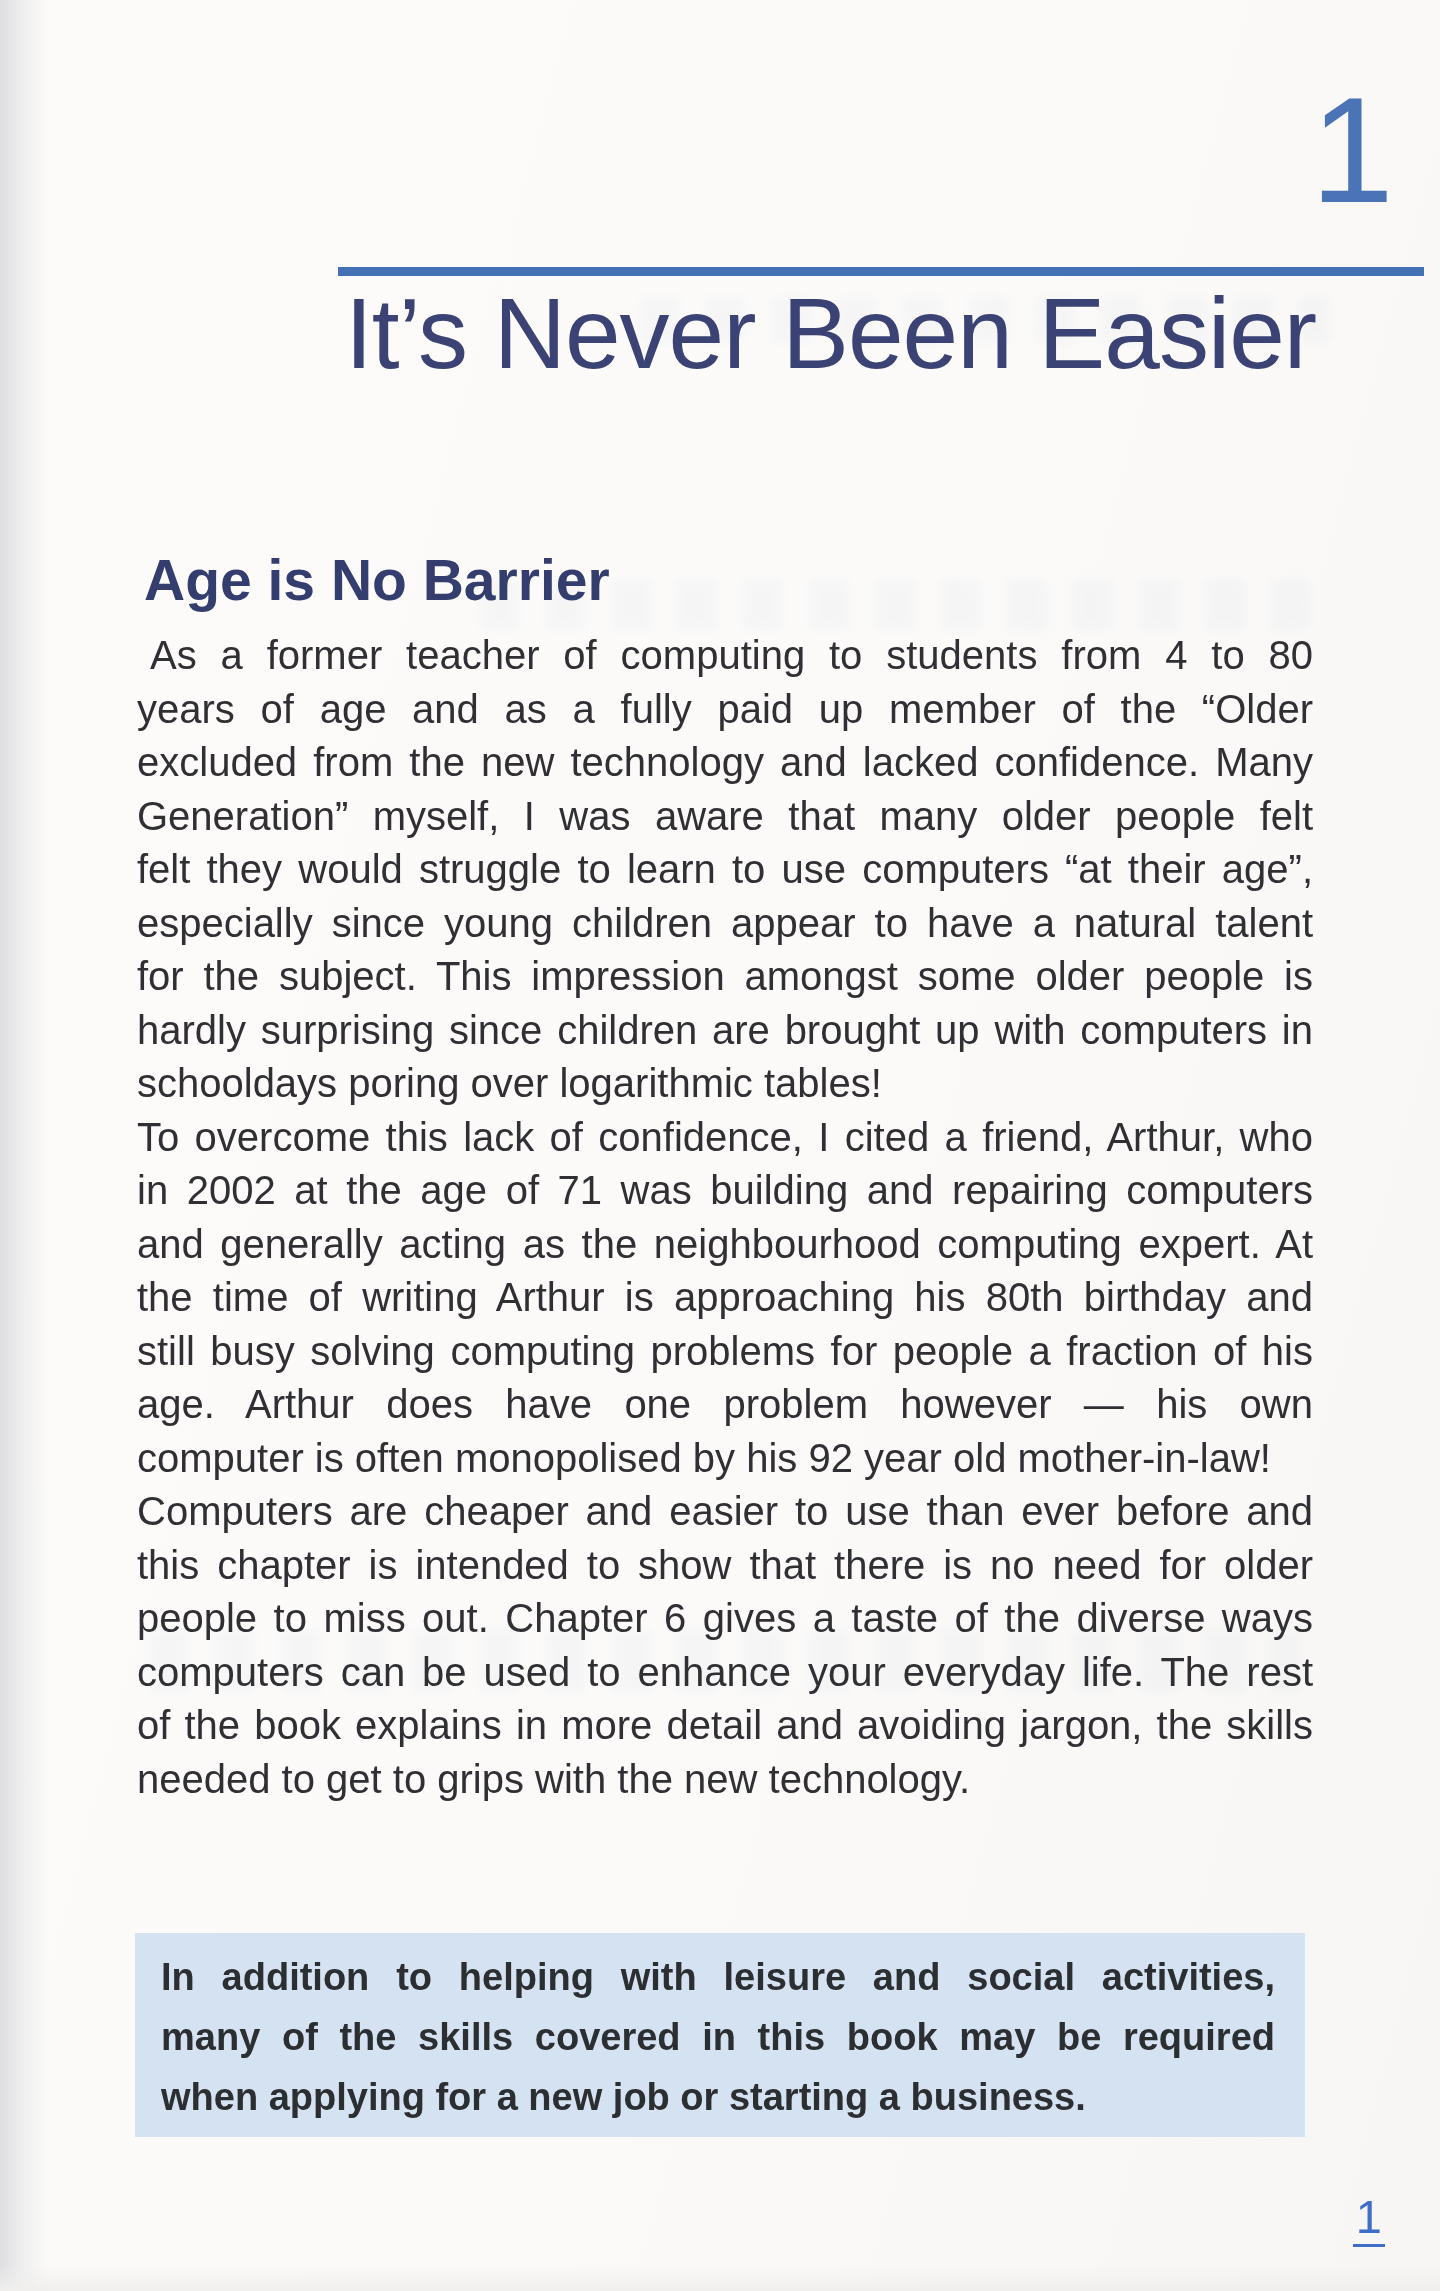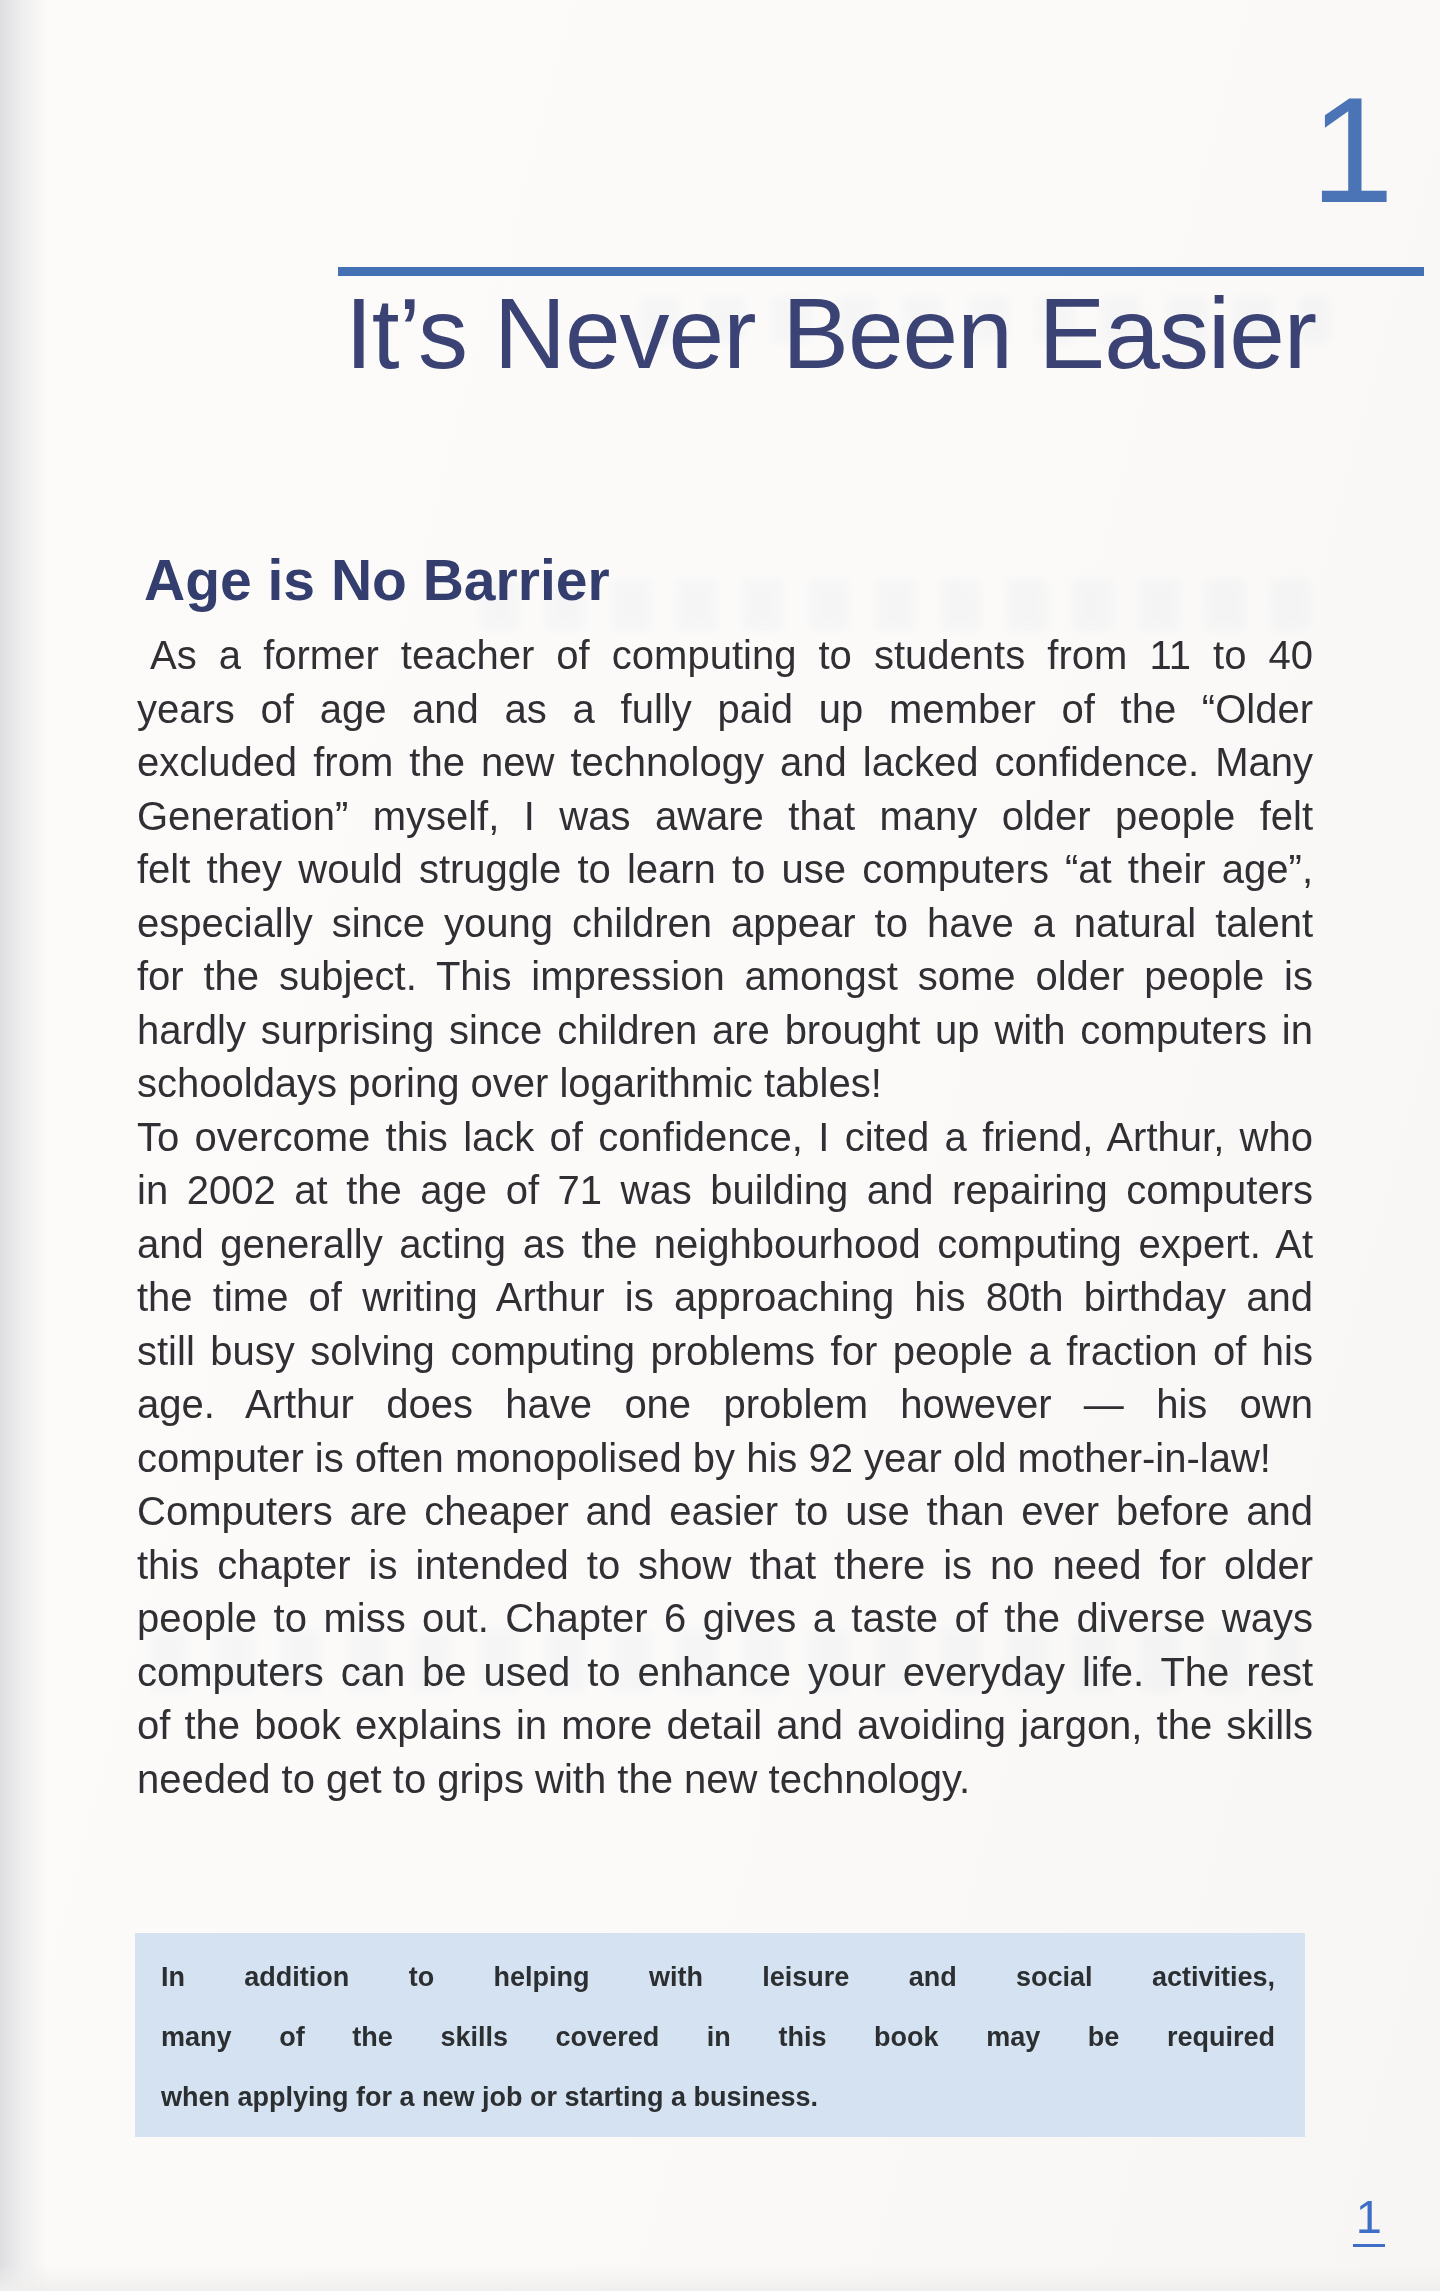--- a/index.html
+++ b/index.html
@@ -71,21 +71,21 @@
     text-justify:inter-word;
     white-space:normal;
   }
   .line.last { text-align-last:left; }
   .para.indent-first .line:first-child { text-indent:13px; }
   .callout {
     position:absolute; top:1933px; left:135px;
     width:1170px; height:204px;
     background:var(--callout-bg);
     padding:14px 30px 0 26px;
-    font-size:27px; line-height:60px; font-weight:bold;
+    font-size:38px; line-height:60px; font-weight:bold;
     color:var(--callout-ink);
   }
   .page-number {
     position:absolute; top:2193px; right:55px;
     font-size:47px; line-height:1; font-weight:400;
     color:var(--page-number-blue);
     border-bottom:3px solid var(--page-number-blue);
     padding:0 3px 4px 3px;
   }
   .ghost {
@@ -118,21 +118,21 @@
   <div class="chapter-number">1</div>
 
   <div class="title-rule"></div>
 
   <h1 class="chapter-title">It’s Never Been Easier</h1>
 
   <h2 class="section-heading">Age is No Barrier</h2>
 
   <div class="content">
     <div class="para indent-first">
-        <div class="line">As a former teacher of computing to students from 11 to 40</div>
+        <div class="line">As a former teacher of computing to students from 4 to 80</div>
         <div class="line">years of age and as a fully paid up member of the “Older</div>
         <div class="line">excluded from the new technology and lacked confidence. Many</div>
         <div class="line">Generation” myself, I was aware that many older people felt</div>
         <div class="line">felt they would struggle to learn to use computers “at their age”,</div>
         <div class="line">especially since young children appear to have a natural talent</div>
         <div class="line">for the subject. This impression amongst some older people is</div>
         <div class="line">hardly surprising since children are brought up with computers in</div>
         <div class="line last">schooldays poring over logarithmic tables!</div>
       </div>
     <div class="para">

